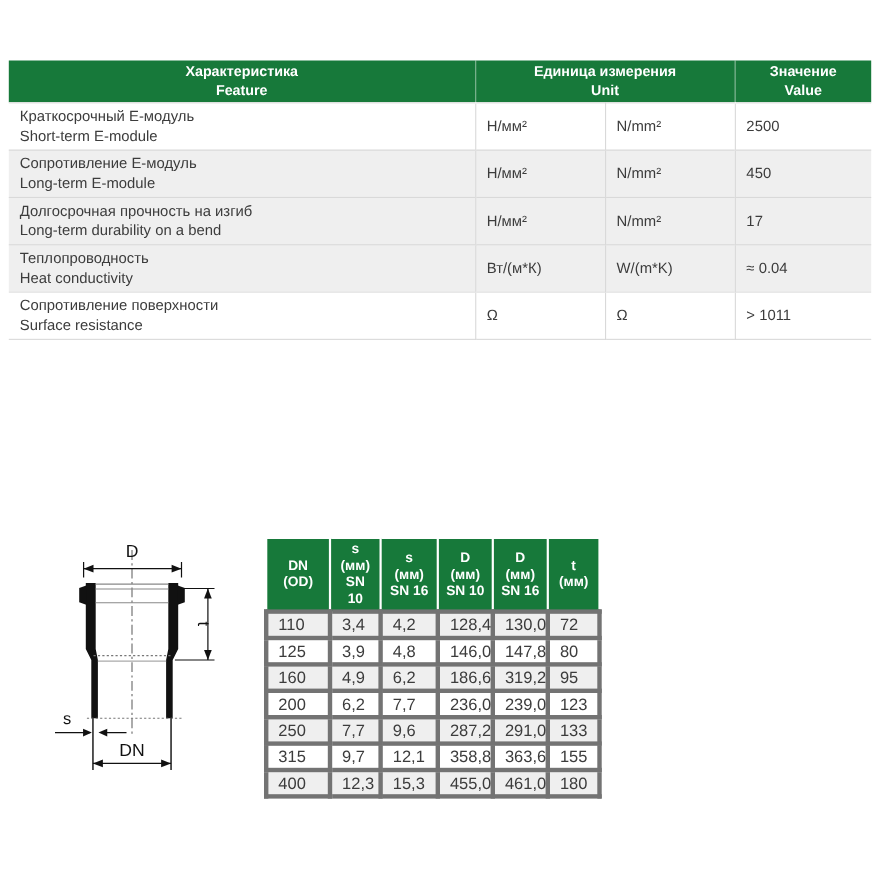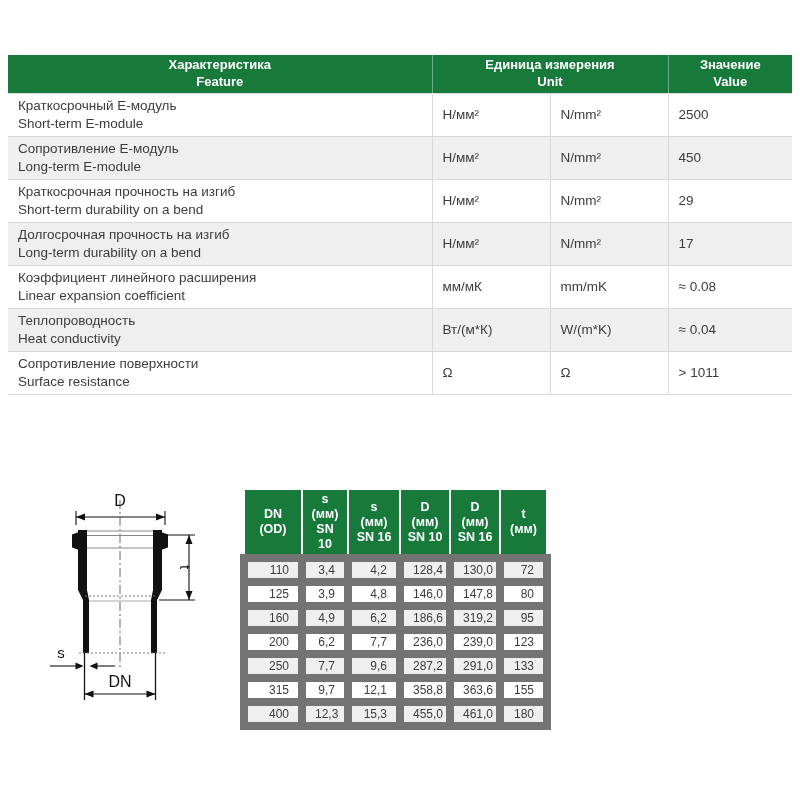--- a/index.html
+++ b/index.html
@@ -40,22 +40,22 @@
   .dims{
     position:absolute;left:240px;top:488px;width:303px;
     border-collapse:collapse;table-layout:fixed;
   }
   .dims th{
     background:var(--header-green);color:#fff;font-weight:bold;
     font-size:12.5px;line-height:1.2;text-align:center;vertical-align:middle;
     height:64px;padding:2px 1px;border:2px solid #ffffff;
   }
   .dims td{
-    height:24px;font-size:12px;vertical-align:middle;text-align:right;
-    padding:1px 9px;background:#fff;border:8px solid #737373;
+    height:24px;font-size:15px;vertical-align:middle;text-align:left;
+    padding:1px 9px;background:#fff;border:4px solid #737373;
   }
   .dims tr.shaded td{background:var(--row-shaded);}
 </style>
 </head>
 <body>
 
 <table class="props">
   <colgroup>
     <col style="width:424px">
       <col style="width:118px">
@@ -90,46 +90,28 @@
       </tr>
       <tr class="shaded">
         <td class="feature-cell">
           <div>Сопротивление Е-модуль</div>
           <div>Long-term E-module</div>
         </td>
         <td>Н/мм²</td>
         <td>N/mm²</td>
         <td>450</td>
       </tr>
-      <tr>
-        <td class="feature-cell">
-          <div>Краткосрочная прочность на изгиб</div>
-          <div>Short-term durability on a bend</div>
-        </td>
-        <td>Н/мм²</td>
-        <td>N/mm²</td>
-        <td>29</td>
-      </tr>
       <tr class="shaded">
         <td class="feature-cell">
           <div>Долгосрочная прочность на изгиб</div>
           <div>Long-term durability on a bend</div>
         </td>
         <td>Н/мм²</td>
         <td>N/mm²</td>
         <td>17</td>
-      </tr>
-      <tr>
-        <td class="feature-cell">
-          <div>Коэффициент линейного расширения</div>
-          <div>Linear expansion coefficient</div>
-        </td>
-        <td>мм/мК</td>
-        <td>mm/mK</td>
-        <td>≈ 0.08</td>
       </tr>
       <tr class="shaded">
         <td class="feature-cell">
           <div>Теплопроводность</div>
           <div>Heat conductivity</div>
         </td>
         <td>Вт/(м*К)</td>
         <td>W/(m*K)</td>
         <td>≈ 0.04</td>
       </tr>

